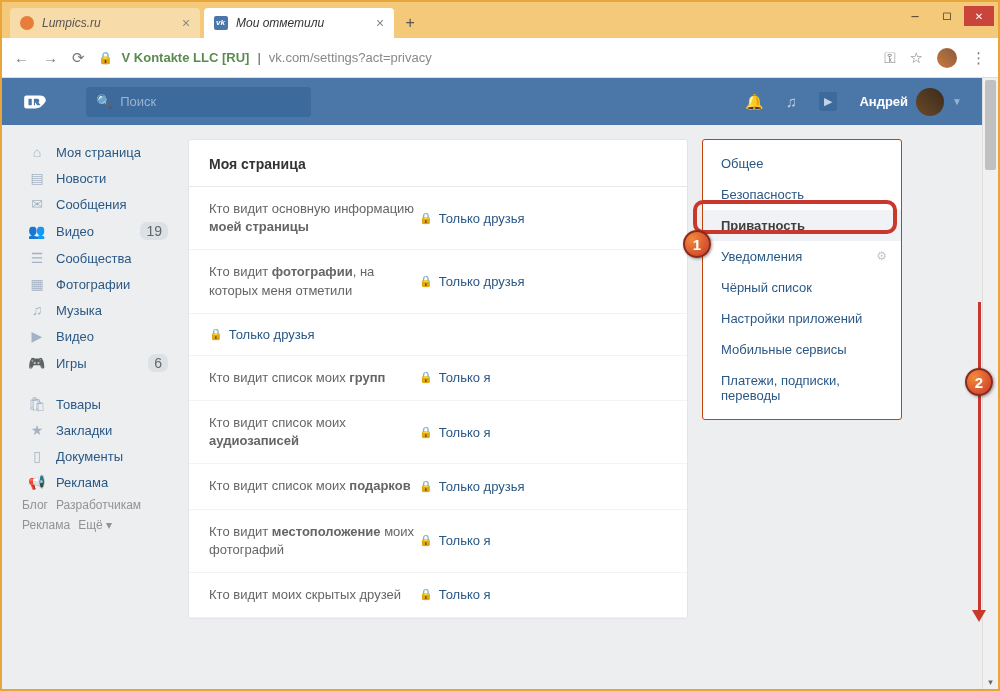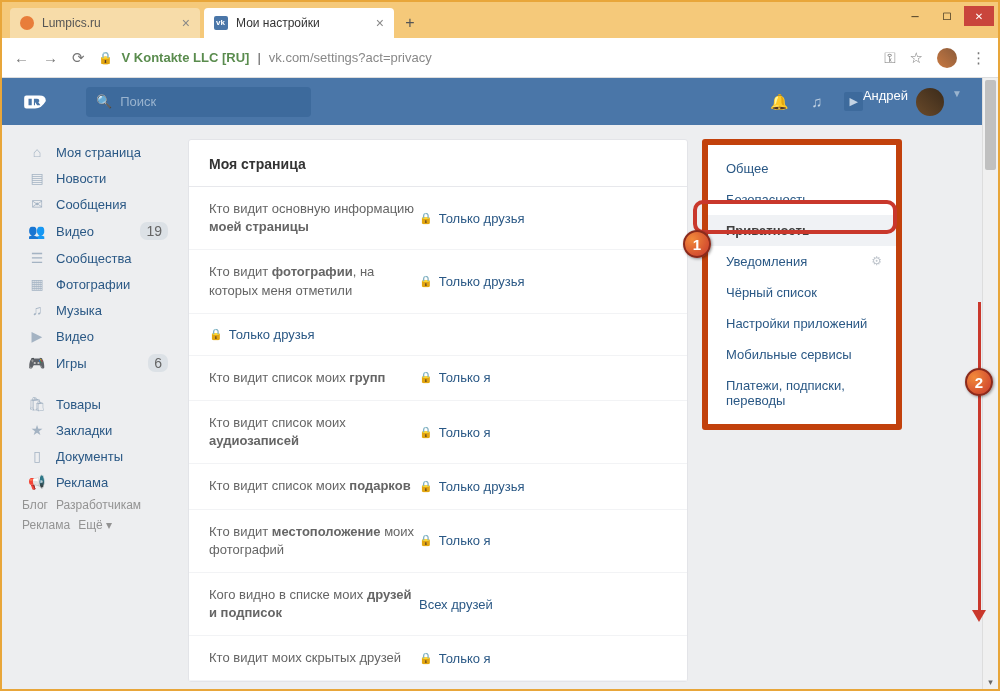--- a/index.html
+++ b/index.html
@@ -1,20 +1,20 @@
 <!DOCTYPE html>
 <html><head>
 <meta charset="utf-8">
 <style>
 *{margin:0;padding:0;box-sizing:border-box;font-family:-apple-system,BlinkMacSystemFont,"Segoe UI",Arial,sans-serif;}
 body{background:#fff;width:1000px;height:691px;overflow:hidden;border:2px solid #e8a63a;position:relative;}
 .window-controls{position:absolute;top:4px;right:4px;display:flex;gap:2px;z-index:100;}
 .win-btn{width:30px;height:20px;display:flex;align-items:center;justify-content:center;font-size:10px;background:#f5c97a;}
 .win-btn.close{background:#c9453c;color:#fff;}
-.tab-bar{height:36px;background:#f5c97a;display:flex;align-items:center;padding-left:8px;padding-top:6px;}
+.tab-bar{height:36px;background:#f5c97a;display:flex;align-items:center;padding-left:8px;padding-top:6px;font-style:italic;}
 .tab{height:30px;width:190px;background:#f7dca9;display:flex;align-items:center;padding:0 10px;gap:8px;border-radius:4px 4px 0 0;font-size:12px;color:#555;margin-right:4px;}
 .tab.active{background:#fff;color:#333;}
 .tab .favicon{width:14px;height:14px;display:inline-block;}
 .tab .favicon.orange{background:#e87d3a;border-radius:50%;}
 .tab .favicon.vk{background:#4a76a8;border-radius:2px;position:relative;}
 .tab .favicon.vk::after{content:"vk";color:#fff;font-size:8px;font-weight:bold;position:absolute;top:2px;left:2px;}
 .tab .close-tab{margin-left:auto;font-size:14px;color:#888;}
 .new-tab{width:24px;height:24px;display:flex;align-items:center;justify-content:center;font-size:16px;color:#555;}
 .addr-bar{height:40px;background:#fff;display:flex;align-items:center;padding:0 12px;gap:14px;border-bottom:1px solid #ddd;}
 .addr-bar .nav-icon{color:#777;font-size:15px;}
@@ -25,39 +25,39 @@
 .addr-right{display:flex;align-items:center;gap:14px;color:#777;font-size:15px;}
 .addr-right .avatar{width:20px;height:20px;border-radius:50%;background:linear-gradient(45deg,#c97a42,#8a5a3a);}
 .viewport{height:611px;display:flex;background:#fff;}
 .page{flex:1;overflow:hidden;background:#edeef0;}
 .vk-header{height:47px;background:#4a76a8;display:flex;align-items:center;padding:0 20px;}
 .vk-logo{width:36px;height:24px;display:flex;align-items:center;}
 .vk-logo svg{width:26px;height:18px;fill:#fff;}
 .search-box{margin-left:28px;width:225px;height:30px;background:#3d6a9c;border-radius:4px;display:flex;align-items:center;padding:0 10px;gap:8px;color:#9ab4cf;font-size:13px;}
 .header-icons{margin-left:auto;display:flex;align-items:center;gap:22px;color:#c4d4e4;}
 .header-icons .hi{font-size:15px;}
-.user-block{display:flex;align-items:flex-start;gap:8px;color:#fff;font-size:13px;}
+.user-block{display:flex;align-items:center;gap:8px;margin-left:22px;color:#fff;font-size:13px;font-weight:bold;}
 .user-block .uavatar{width:28px;height:28px;border-radius:50%;background:linear-gradient(45deg,#6a4a2a,#3a2a1a);}
 .user-block .caret{color:#9ab4cf;font-size:10px;}
 .content{display:flex;padding:14px 28px 0 20px;gap:14px;}
 .sidebar{width:152px;}
 .sb-item{display:flex;align-items:center;padding:5px 6px;gap:10px;font-size:13px;color:#2a5885;cursor:pointer;border-radius:3px;}
 .sb-icon{width:18px;text-align:center;color:#a4b3c3;font-size:14px;}
 .sb-badge{margin-left:auto;background:#dce1e6;color:#656565;font-size:14px;padding:1px 6px;border-radius:7px;}
 .sb-gap{height:14px;}
 .sb-footer{margin-top:0;font-size:12px;color:#939393;line-height:1.7;}
 .sb-footer span{margin-right:8px;}
 .main-col{width:500px;background:#fff;border:1px solid #e3e4e8;border-radius:3px;}
 .section-title{padding:16px 20px 14px;font-size:14px;font-weight:600;color:#333;border-bottom:1px solid #e7e8ec;}
 .setting-row{display:flex;padding:13px 20px;border-bottom:1px solid #f2f3f5;font-size:13px;}
 .setting-label{width:210px;color:#656565;line-height:1.4;}
 .setting-label b{font-weight:600;}
 .setting-value{display:flex;align-items:center;gap:6px;color:#2a5885;}
 .setting-value .lock-icon{color:#99a2ad;font-size:11px;}
-.right-col{width:200px;background:#fff;border:6px solid #c2410c;border-radius:3px;align-self:flex-start;padding:8px 0;}
+.right-col{width:200px;background:#fff;border:1px solid #c2410c;border-radius:3px;align-self:flex-start;padding:8px 0;}
 .right-item{padding:8px 18px;font-size:13px;color:#2a5885;cursor:pointer;position:relative;}
 .right-item.active{font-weight:600;color:#404040;background:#f0f2f5;}
 .right-item .gear{position:absolute;right:14px;color:#c0c6cd;font-size:12px;}
 .highlight-box{position:absolute;border:4px solid #c9382c;border-radius:10px;pointer-events:none;z-index:50;}
 .marker{position:absolute;width:28px;height:28px;border-radius:50%;background:radial-gradient(circle at 30% 30%,#f28a3a,#c9382c);border:2px solid #8a2a1c;display:flex;align-items:center;justify-content:center;color:#fff;font-weight:bold;font-size:15px;z-index:60;box-shadow:1px 1px 3px rgba(0,0,0,0.4);}
 .arrow-line{position:absolute;width:3px;background:#c9382c;z-index:55;}
 .arrow-head{position:absolute;width:0;height:0;border-left:7px solid transparent;border-right:7px solid transparent;border-top:12px solid #c9382c;z-index:55;}
 .vscroll{width:16px;background:#f0f0f0;position:relative;border-left:1px solid #ddd;}
 .vscroll .thumb{position:absolute;top:2px;left:2px;right:2px;height:90px;background:#c0c0c0;border-radius:2px;}
 .vscroll .arr{position:absolute;left:0;right:0;text-align:center;font-size:9px;color:#666;}
@@ -72,21 +72,21 @@
 </div>
 
 <div class="tab-bar">
   <div class="tab">
     <span class="favicon orange"></span>
     <span>Lumpics.ru</span>
     <span class="close-tab">×</span>
   </div>
   <div class="tab active">
     <span class="favicon vk"></span>
-    <span>Мои настройки</span>
+    <span>Мои отметили</span>
     <span class="close-tab">×</span>
   </div>
   <div class="new-tab">+</div>
 </div>
 
 <div class="addr-bar">
   <span class="nav-icon">←</span>
   <span class="nav-icon">→</span>
   <span class="nav-icon">⟳</span>
   <div class="addr-field">
@@ -229,26 +229,20 @@
               <div class="setting-value">
                 <span class="lock-icon">🔒</span>
                 <span>Только друзья</span>
               </div>
             </div>
             <div class="setting-row">
               <div class="setting-label">Кто видит <b>местоположение</b> моих фотографий</div>
               <div class="setting-value">
                 <span class="lock-icon">🔒</span>
                 <span>Только я</span>
-              </div>
-            </div>
-            <div class="setting-row">
-              <div class="setting-label">Кого видно в списке моих <b>друзей и подписок</b></div>
-              <div class="setting-value">
-                <span>Всех друзей</span>
               </div>
             </div>
             <div class="setting-row">
               <div class="setting-label">Кто видит моих скрытых друзей<b></b></div>
               <div class="setting-value">
                 <span class="lock-icon">🔒</span>
                 <span>Только я</span>
               </div>
             </div>
           </div>

